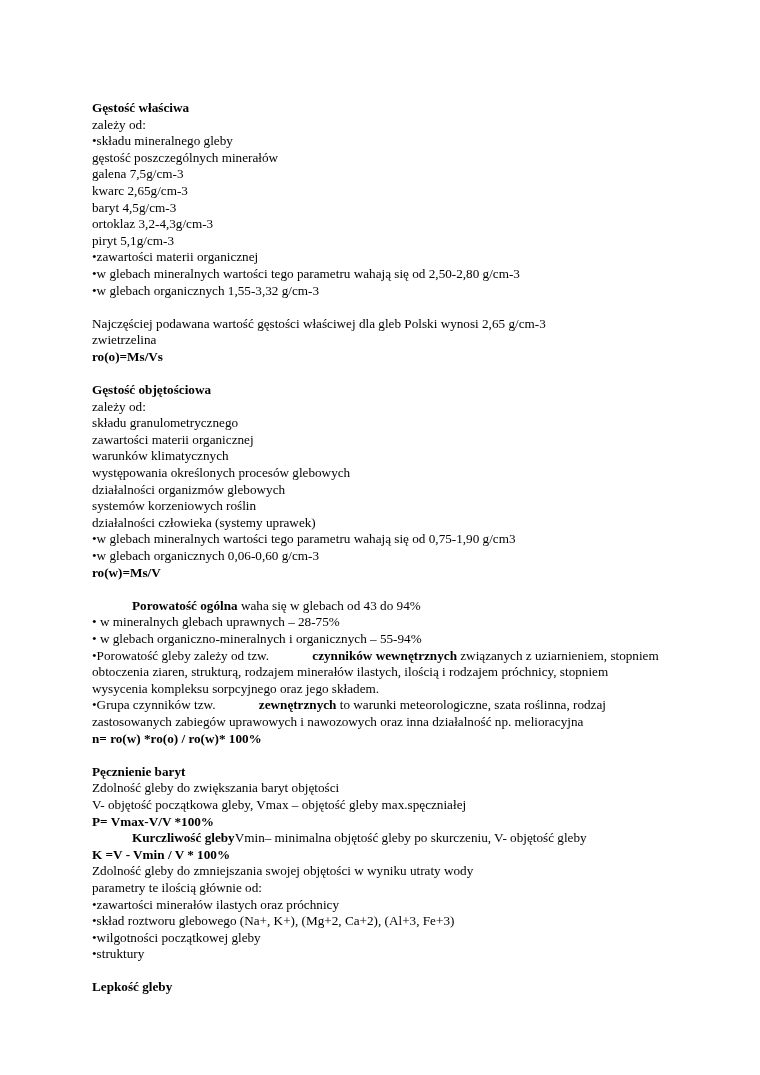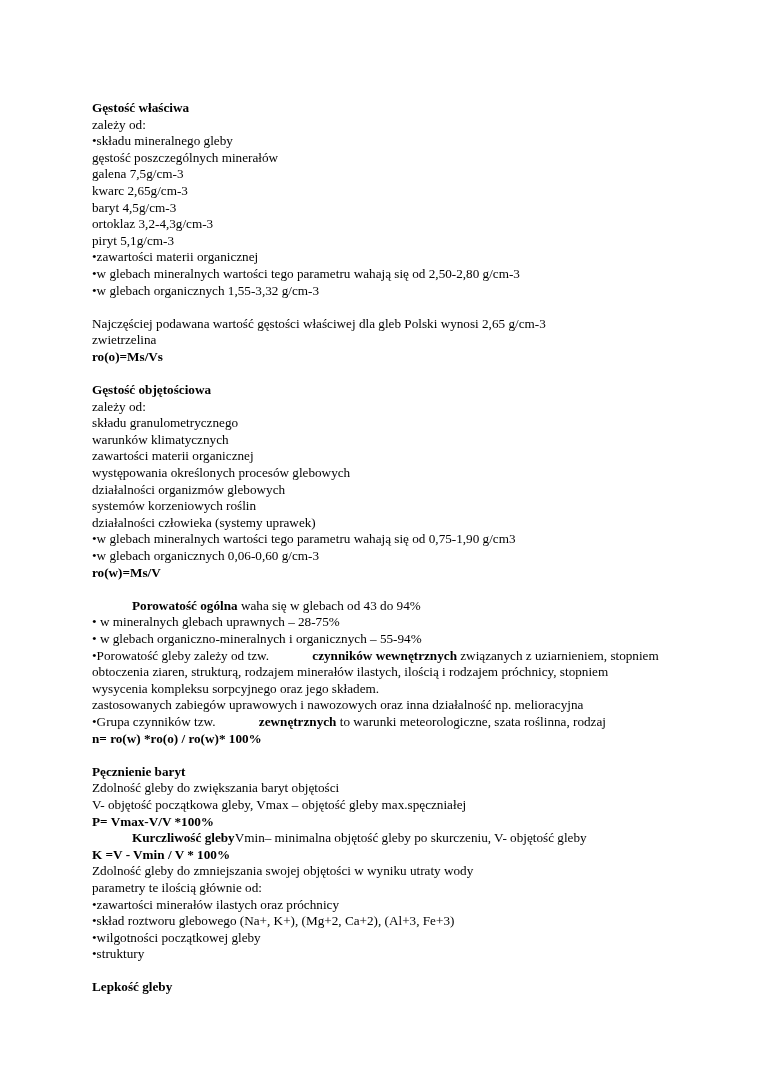--- a/index.html
+++ b/index.html
@@ -68,42 +68,42 @@
       <p class="line">zwietrzelina</p>
       <p class="line b">ro(o)=Ms/Vs</p>
     </div>
 
     <div class="spacer"></div>
 
     <div class="block">
       <p class="line b">Gęstość objętościowa</p>
       <p class="line">zależy od:</p>
       <p class="line">składu granulometrycznego</p>
+      <p class="line">zawartości materii organicznej</p>
       <p class="line">warunków klimatycznych</p>
-      <p class="line">zawartości materii organicznej</p>
       <p class="line">występowania określonych procesów glebowych</p>
       <p class="line">działalności organizmów glebowych</p>
       <p class="line">systemów korzeniowych roślin</p>
       <p class="line">działalności człowieka (systemy uprawek)</p>
       <p class="line">•w glebach mineralnych wartości tego parametru wahają się od 0,75-1,90 g/cm3</p>
       <p class="line">•w glebach organicznych 0,06-0,60 g/cm-3</p>
       <p class="line b">ro(w)=Ms/V</p>
     </div>
 
     <div class="spacer"></div>
 
     <div class="block">
       <p class="line"><span class="inline-b">Porowatość ogólna</span><span> waha się w glebach od 43 do 94%</span></p>
       <p class="line">• w mineralnych glebach uprawnych – 28-75%</p>
       <p class="line">• w glebach organiczno-mineralnych i organicznych – 55-94%</p>
       <p class="line"><span>•Porowatość gleby zależy od tzw. </span><span class="inline-b">czynników wewnętrznych</span><span> związanych z uziarnieniem, stopniem</span></p>
       <p class="line">obtoczenia ziaren, strukturą, rodzajem minerałów ilastych, ilością i rodzajem próchnicy, stopniem</p>
       <p class="line">wysycenia kompleksu sorpcyjnego oraz jego składem.</p>
+      <p class="line"><span>•Grupa czynników tzw. </span><span class="inline-b">zewnętrznych</span><span> to warunki meteorologiczne, szata roślinna, rodzaj</span></p>
       <p class="line">zastosowanych zabiegów uprawowych i nawozowych oraz inna działalność np. melioracyjna</p>
-      <p class="line"><span>•Grupa czynników tzw. </span><span class="inline-b">zewnętrznych</span><span> to warunki meteorologiczne, szata roślinna, rodzaj</span></p>
       <p class="line b">n= ro(w) *ro(o) / ro(w)* 100%</p>
     </div>
 
     <div class="spacer"></div>
 
     <div class="block">
       <p class="line b">Pęcznienie baryt</p>
       <p class="line">Zdolność gleby do zwiększania baryt objętości</p>
       <p class="line">V- objętość początkowa gleby, Vmax – objętość gleby max.spęczniałej</p>
       <p class="line b">P= Vmax-V/V *100%</p>

